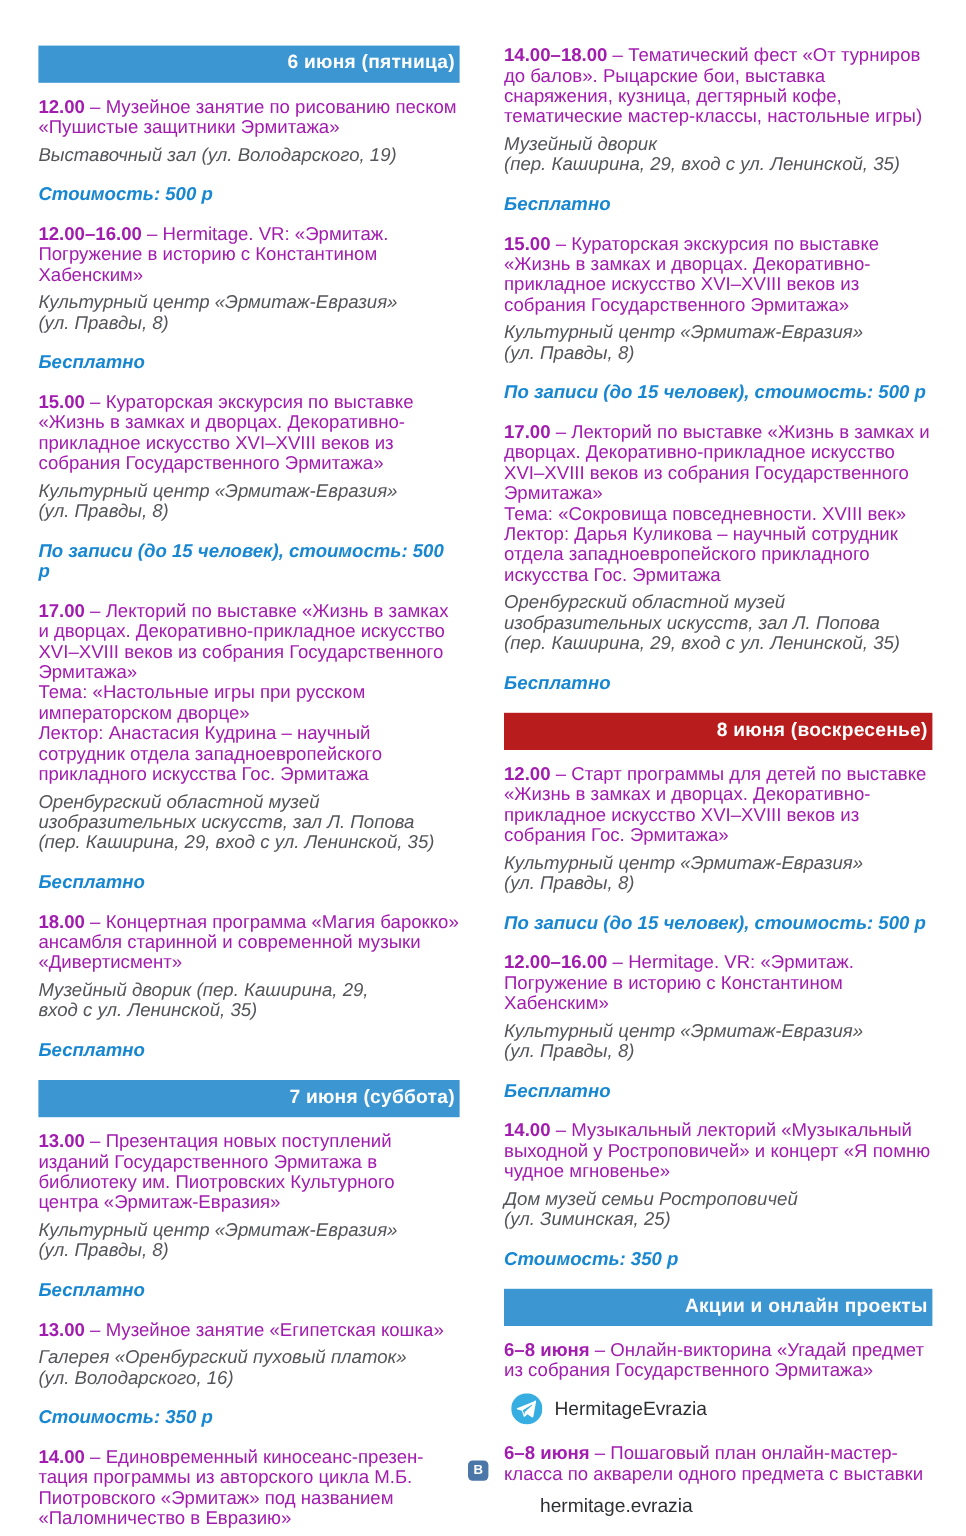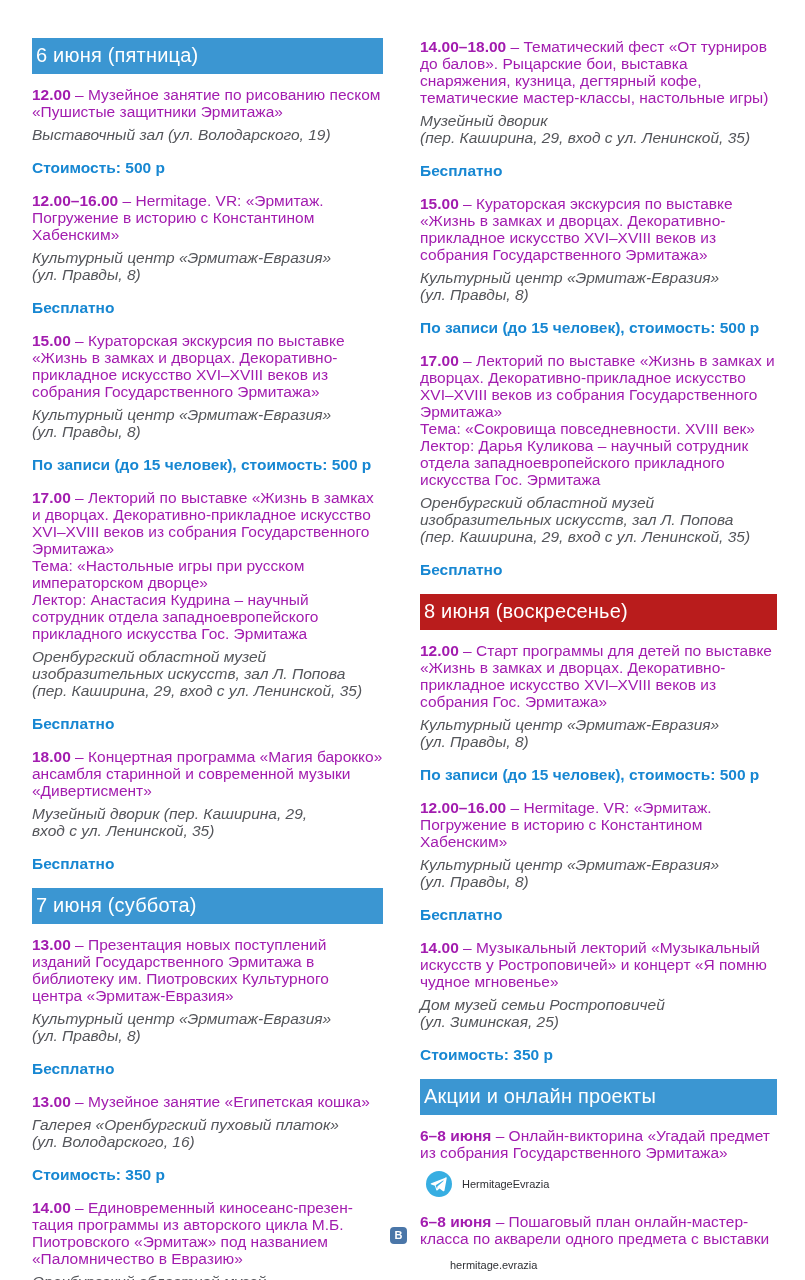--- a/index.html
+++ b/index.html
@@ -6,38 +6,38 @@
   .page {
     position:relative; width:805px; height:1280px; overflow:hidden;
     background:#ffffff; color:#2e2f34;
     font-family:"Liberation Sans","DejaVu Sans",sans-serif;
   }
   .col { position:absolute; top:0; padding-top:38px; box-sizing:border-box; }
   .col-left  { left:32px;  width:351px; }
   .col-right { left:420px; width:357px; }
 
   .section-header {
-    background:#3b96d2; color:#ffffff; font-weight:normal; font-size:20px;
-    text-align:left; padding:6px 4px 7px; margin:10px 0 12px;
+    background:#3b96d2; color:#ffffff; font-weight:bold; font-size:16px;
+    text-align:right; padding:6px 4px 7px; margin:10px 0 12px;
     letter-spacing:.2px;
   }
   .col > .section-header:first-child { margin-top:0; }
 
   .event { margin-bottom:16px; font-size:15.5px; line-height:17px; position:relative; }
   .event p { margin:0 0 6px; }
   .event .title { color:#a21caf; }
   .event .time { font-weight:bold; }
   .event .seg-b { font-weight:normal; }
   .event .venue { font-style:italic; color:#54555a; white-space:pre-line; }
-  .event .price { font-weight:bold; color:#1787d2; margin-bottom:0;margin-top:16px; }
+  .event .price { font-style:italic; font-weight:bold; color:#1787d2; margin-bottom:0;margin-top:16px; }
 
   .links-row { display:flex; align-items:center; margin:10px 0 0 6px; }
   .links-row.no-icon { margin-left:30px; }
   .links-row .tg-icon { width:26px; height:26px; flex:0 0 26px; margin-right:10px; }
-  .links-row .handle { font-size:11px; color:#2e2f34; }
+  .links-row .handle { font-size:16px; color:#2e2f34; }
 
   .vk-badge {
     position:absolute; left:-30px; top:14px; width:17px; height:17px;
     background:#4a76a8; border-radius:4px; color:#ffffff; font-weight:bold;
     font-size:11px; line-height:17px; text-align:center;
   }
 </style>
 </head>
 <body>
 
@@ -122,21 +122,21 @@
 (ул. Правды, 8)</p>
         <p class="price" style="color:#1787d2">По записи (до 15 человек), стоимость: 500 р</p>
       </div>
       <div class="event">
         <p class="title"><span class="time">12.00–16.00</span> – <span class="seg">Hermitage. VR: «Эрмитаж. Погружение в историю с Константином Хабенским»</span></p>
         <p class="venue">Культурный центр «Эрмитаж-Евразия»
 (ул. Правды, 8)</p>
         <p class="price" style="color:#1787d2">Бесплатно</p>
       </div>
       <div class="event">
-        <p class="title"><span class="time">14.00</span> – <span class="seg">Музыкальный лекторий «Музыкальный искусств у Ростроповичей» и концерт «Я помню чудное мгновенье»</span></p>
+        <p class="title"><span class="time">14.00</span> – <span class="seg">Музыкальный лекторий «Музыкальный выходной у Ростроповичей» и концерт «Я помню чудное мгновенье»</span></p>
         <p class="venue">Дом музей семьи Ростроповичей
 (ул. Зиминская, 25)</p>
         <p class="price" style="color:#1787d2">Стоимость: 350 р</p>
       </div>
       <div class="section-header" style="background: rgb(59, 150, 210);">Акции и онлайн проекты</div>
       <div class="event">
         <p class="title"><span class="time">6–8 июня</span> – <span class="seg">Онлайн-викторина «Угадай предмет из собрания Государственного Эрмитажа»</span></p>
         <div class="links-row">
           <svg class="tg-icon" viewBox="0 0 24 24">
             <circle cx="12" cy="12" r="12" fill="#37aee2"></circle>

